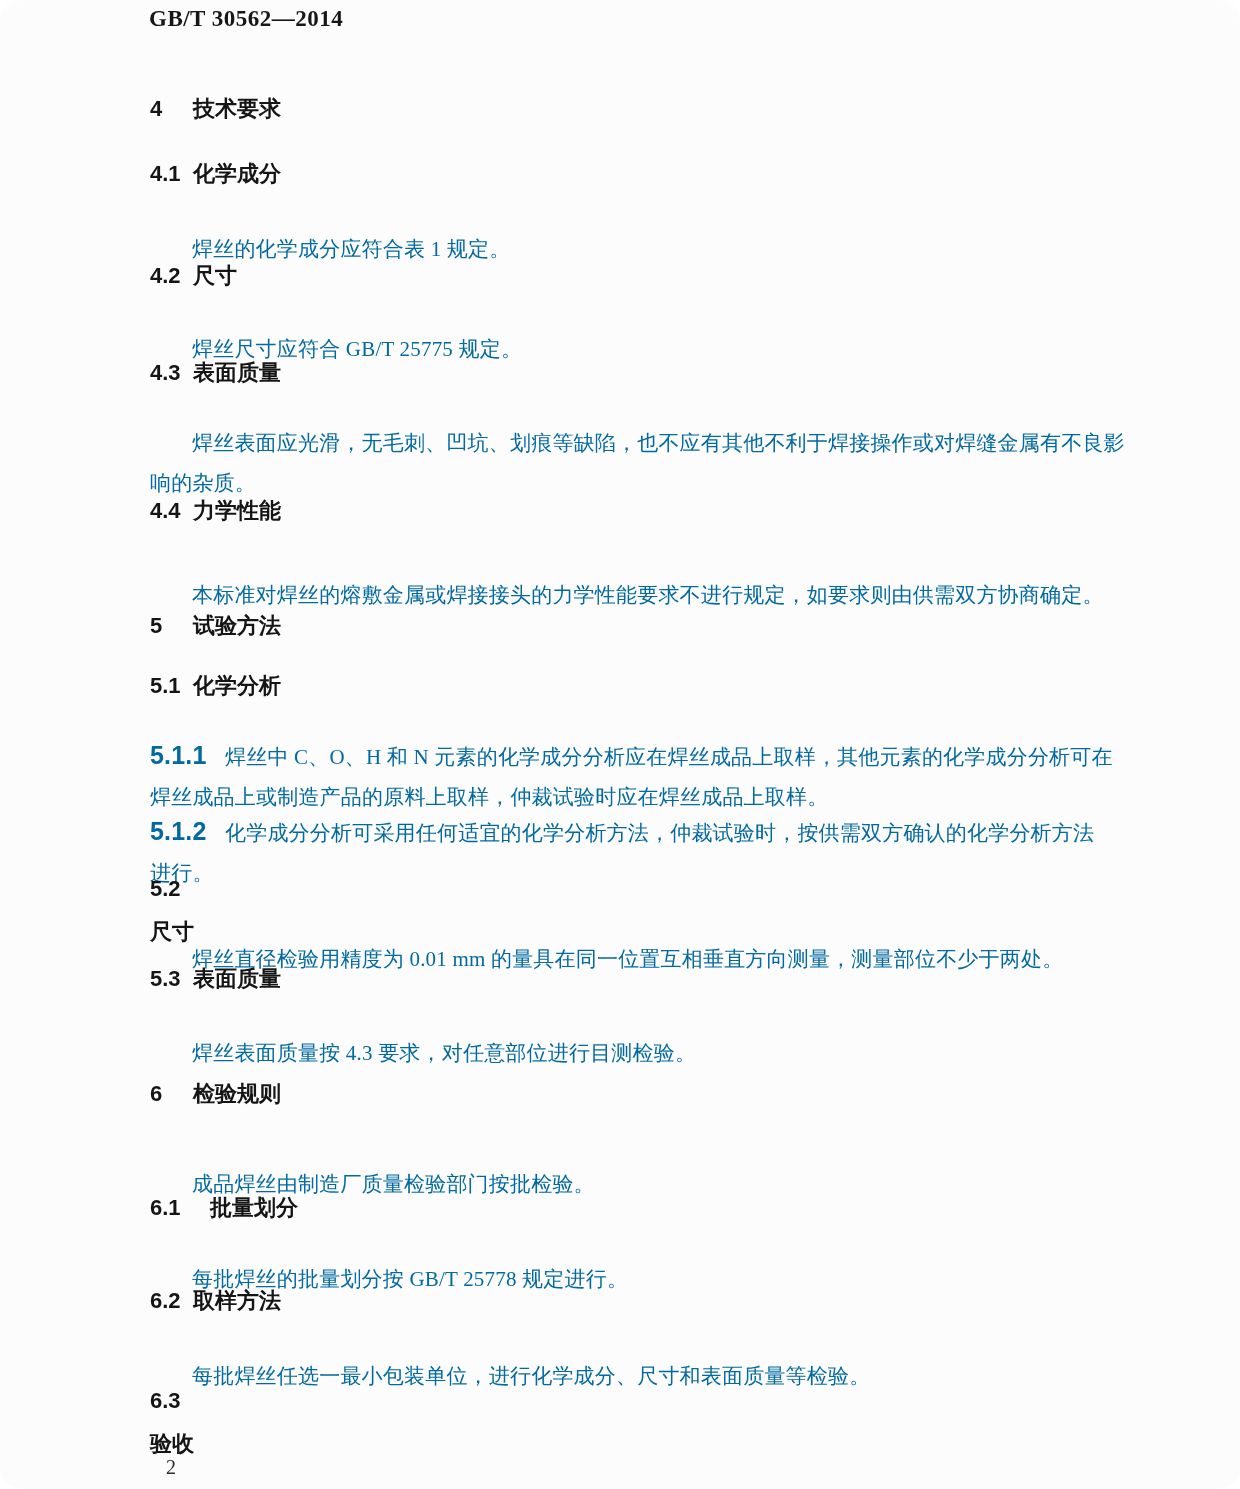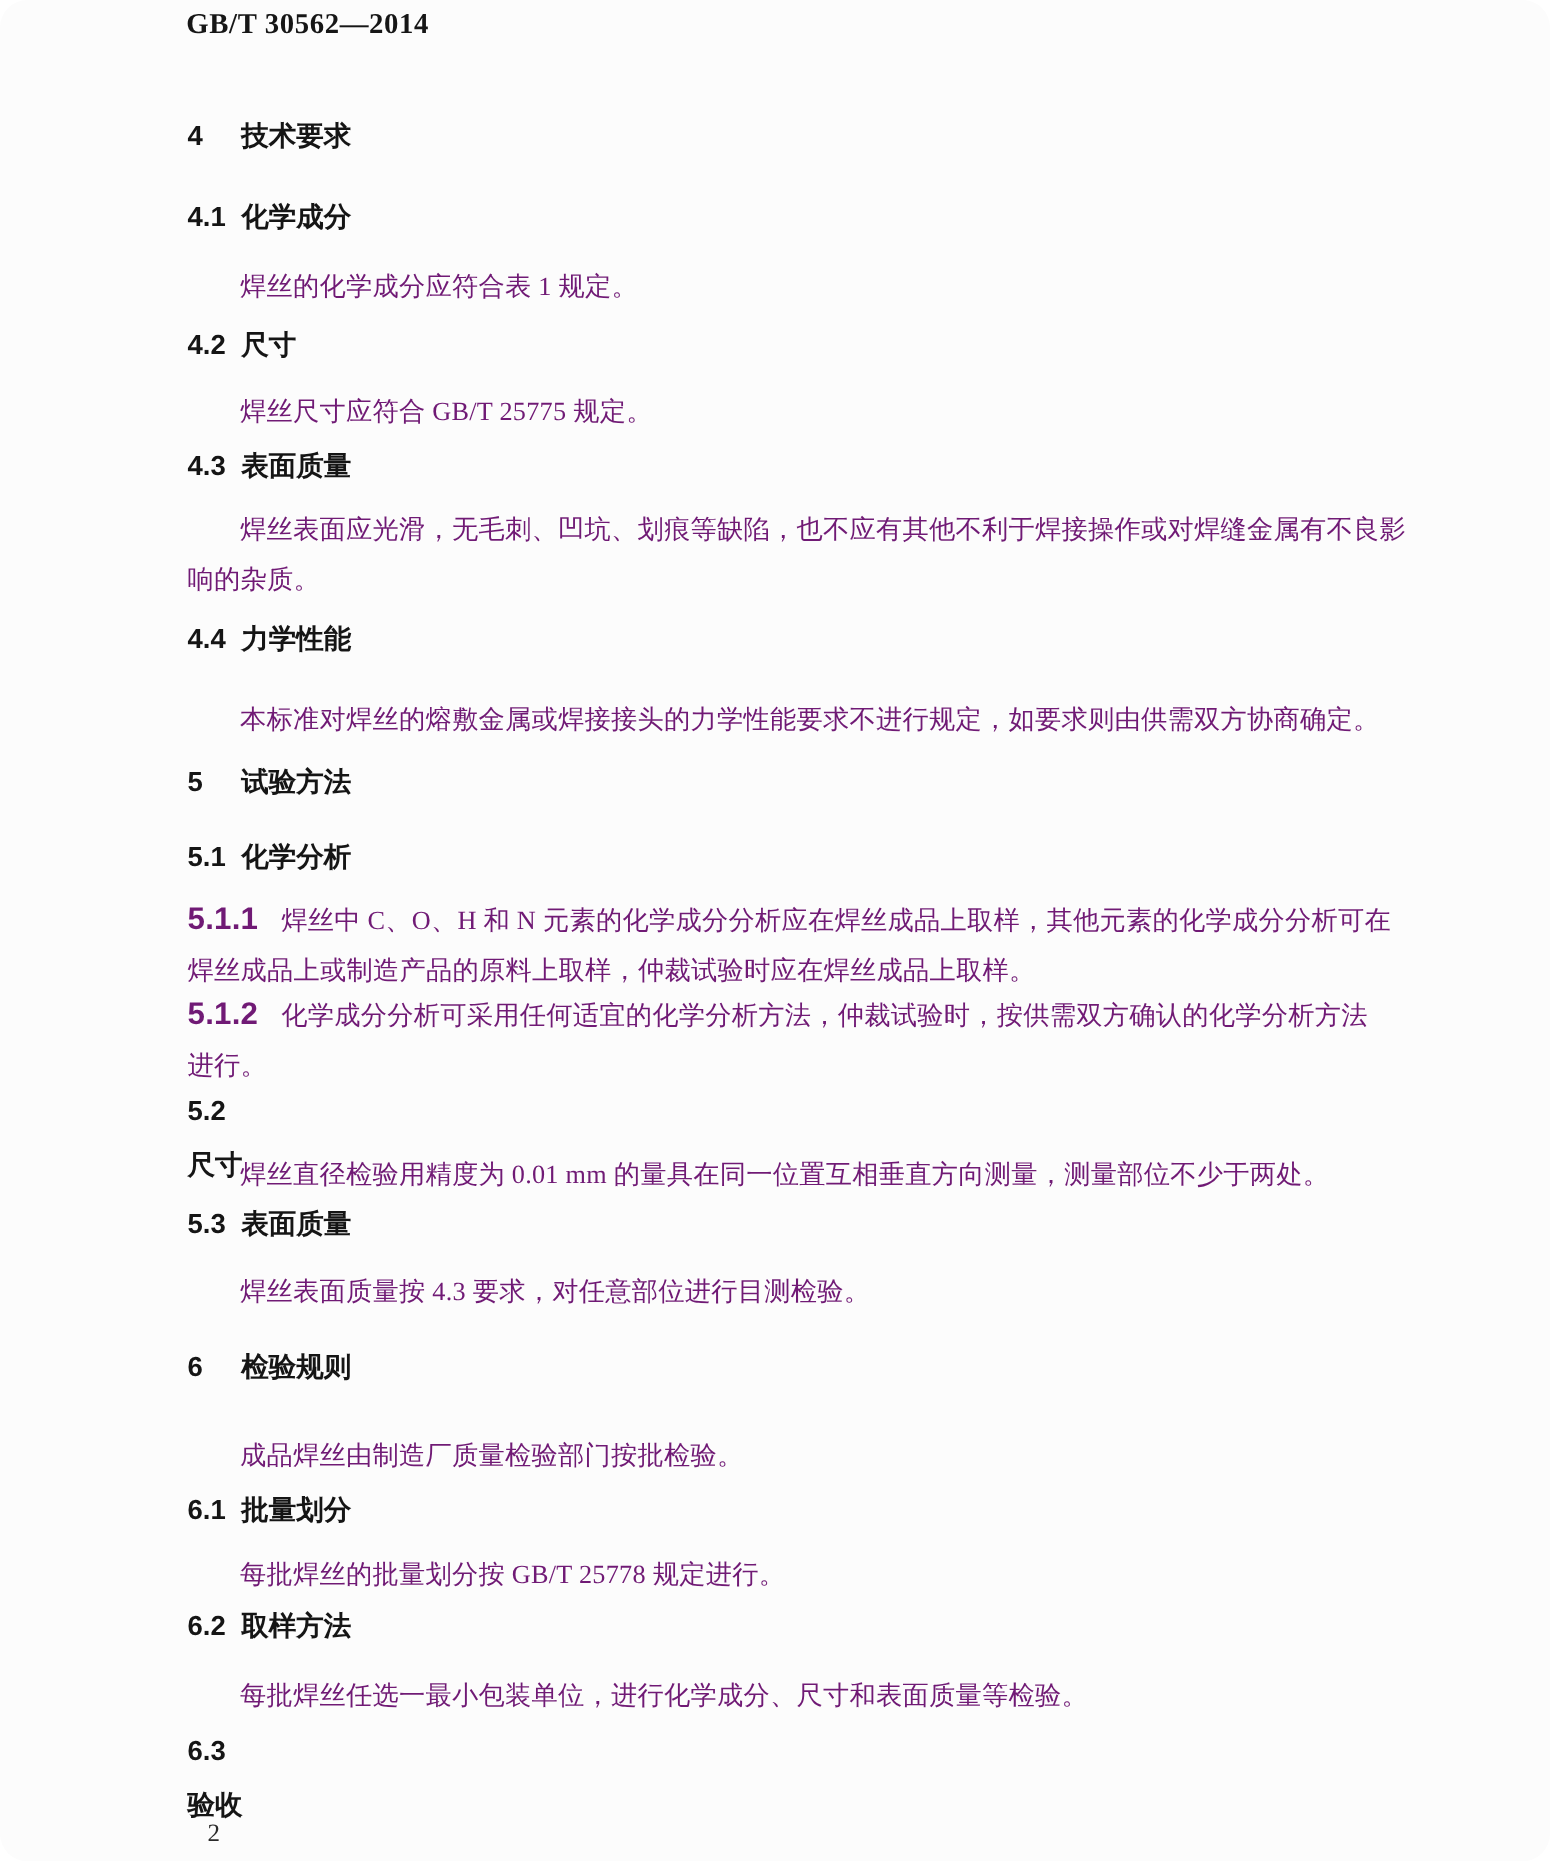--- a/index.html
+++ b/index.html
@@ -41,23 +41,24 @@
     width:43px;
     flex:0 0 43px;
   }
   .para{
     position:absolute;
     left:150px;
     width:1020px;
     font-family:"Liberation Serif","DejaVu Serif",serif;
     font-size:21px;
     line-height:40px;
-    color:#701a75;
+    color:#0369a1;
     white-space:pre;
     letter-spacing:.2px;
+    margin-top:20px;
   }
   .para.indent{ text-indent:42px; }
   .para .pnum-num{
     display:inline-block;
     width:75px;
     font-family:"Liberation Sans","DejaVu Sans",sans-serif;
     font-weight:700;
     font-size:25px;
   }
   .page-number{
@@ -89,21 +90,21 @@
       <div class="para pnum" style="top: 715px;"><span class="pnum-num">5.1.1</span><span>焊丝中 C、O、H 和 N 元素的化学成分分析应在焊丝成品上取样，其他元素的化学成分分析可在
 焊丝成品上或制造产品的原料上取样，仲裁试验时应在焊丝成品上取样。</span></div>
       <div class="para pnum" style="top: 791px;"><span class="pnum-num">5.1.2</span><span>化学成分分析可采用任何适宜的化学分析方法，仲裁试验时，按供需双方确认的化学分析方法
 进行。</span></div>
       <div class="heading h2" style="top: 876px; flex-direction: column;"><span class="hnum">5.2</span><span class="htitle">尺寸</span></div>
       <div class="para indent" style="top: 919px;"><span>焊丝直径检验用精度为 0.01 mm 的量具在同一位置互相垂直方向测量，测量部位不少于两处。</span></div>
       <div class="heading h2" style="top: 966px;"><span class="hnum">5.3</span><span class="htitle">表面质量</span></div>
       <div class="para indent" style="top: 1013px;"><span>焊丝表面质量按 4.3 要求，对任意部位进行目测检验。</span></div>
       <div class="heading h1" style="top: 1081px;"><span class="hnum">6</span><span class="htitle">检验规则</span></div>
       <div class="para indent" style="top: 1144px;"><span>成品焊丝由制造厂质量检验部门按批检验。</span></div>
-      <div class="heading h2" style="top: 1195px;"><span class="hnum">6.1</span><span class="htitle">批量划分</span></div>
+      <div class="heading h2" style="top: 1195px; gap: 17px;"><span class="hnum">6.1</span><span class="htitle">批量划分</span></div>
       <div class="para indent" style="top: 1239px;"><span>每批焊丝的批量划分按 GB/T 25778 规定进行。</span></div>
       <div class="heading h2" style="top: 1288px;"><span class="hnum">6.2</span><span class="htitle">取样方法</span></div>
       <div class="para indent" style="top: 1336px;"><span>每批焊丝任选一最小包装单位，进行化学成分、尺寸和表面质量等检验。</span></div>
       <div class="heading h2" style="top: 1388px; flex-direction: column;"><span class="hnum">6.3</span><span class="htitle">验收</span></div>
       <div class="para indent" style="top: 1496px; text-decoration: underline;"><span>每批焊丝按 GB/T 25778 进行验收。</span></div>
     </div>
 
   <div class="page-number">2</div>
 </div>
 

